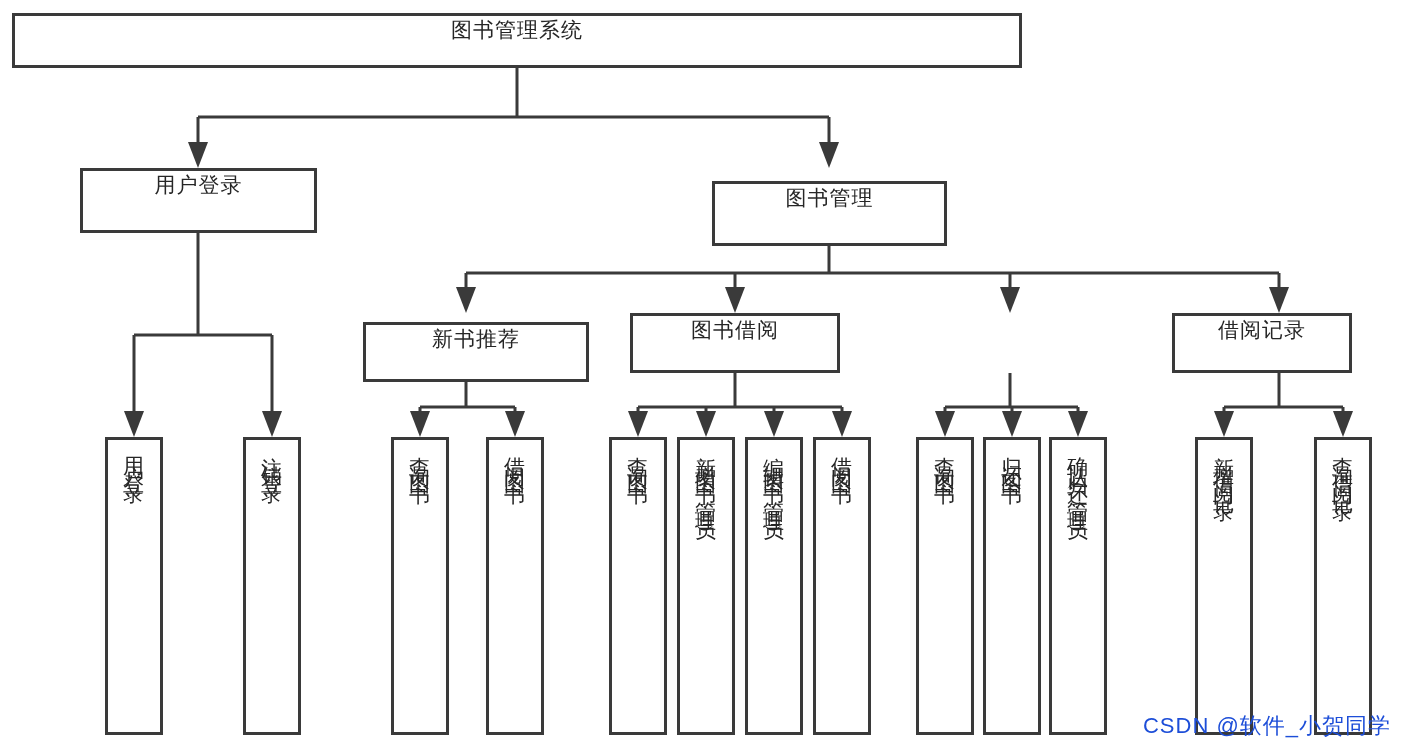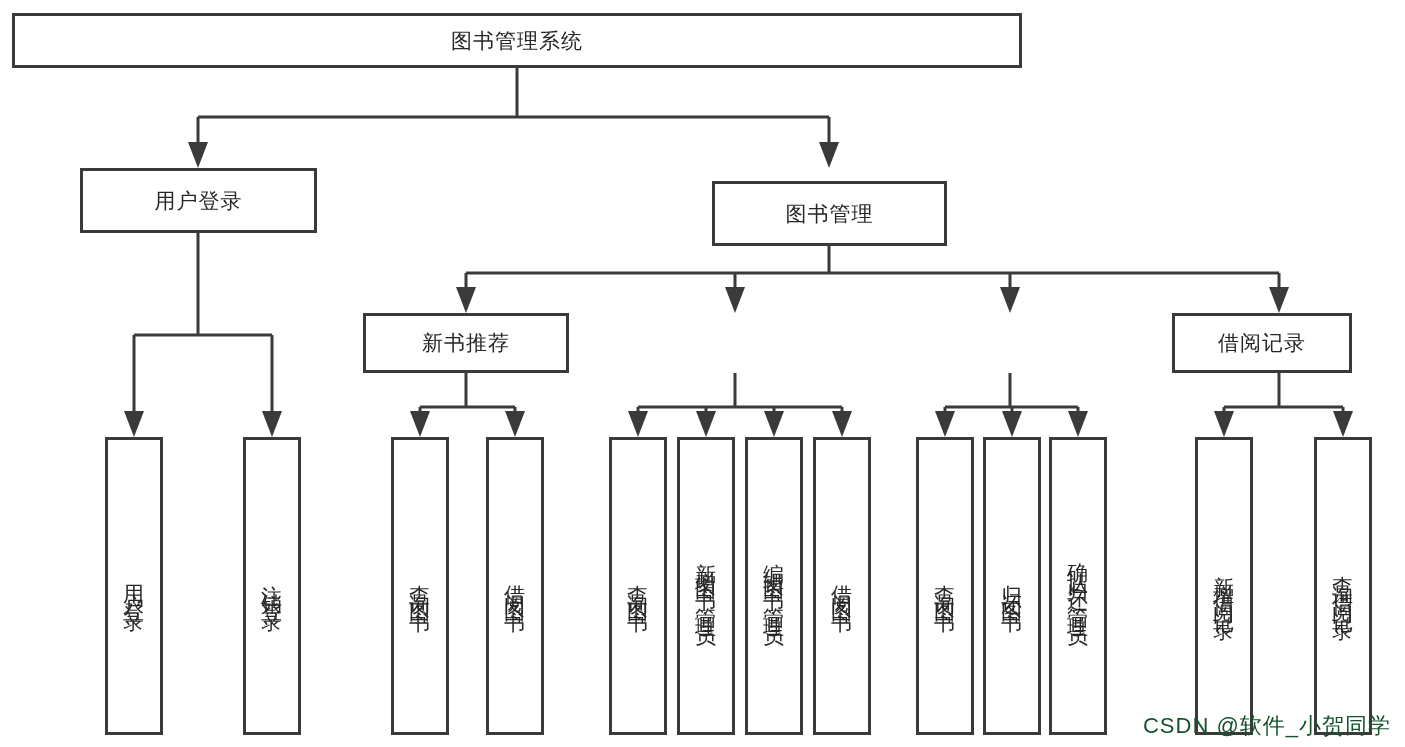--- a/index.html
+++ b/index.html
@@ -15,42 +15,41 @@
     position: absolute;
     left: 0; top: 0;
     z-index: 1;
   }
   .box {
     position: absolute;
     box-sizing: border-box;
     background: #ffffff;
     border: 3px solid #3a3a3a;
     display: flex;
-    align-items: center;
     justify-content: center;
     color: #262626;
     font-size: 21px;
     z-index: 2;
   }
   .box.h span {
     letter-spacing: 1px;
     white-space: nowrap;
   }
   .box.v span {
     writing-mode: vertical-rl;
     text-orientation: mixed;
     letter-spacing: 9px;
     line-height: 1;
   }
   .watermark {
     position: absolute;
     right: 14px;
     bottom: 6px;
     z-index: 3;
-    color: #14532d;
+    color: #1d4ed8;
     font-size: 22px;
     letter-spacing: 1px;
     white-space: nowrap;
   }
 </style>
 </head>
 <body>
 
 <div id="canvas">
 
@@ -90,22 +89,25 @@
     <span>图书管理系统</span>
   </div>
 
   <div class="box h" style="left:80px;top:168px;width:237px;height:65px">
     <span>用户登录</span>
   </div>
   <div class="box h" style="left:712px;top:181px;width:235px;height:65px">
     <span>图书管理</span>
   </div>
 
-  <div class="box h" style="left:363px;top:313px;width:206px;height:60px">
+  <div class="box h" style="left:363px;top:322px;width:226px;height:60px">
     <span>新书推荐</span>
+  </div>
+  <div class="box h" style="left:630px;top:313px;width:210px;height:60px">
+    <span>图书借阅</span>
   </div>
   <div class="box h" style="left:1172px;top:313px;width:180px;height:60px">
     <span>借阅记录</span>
   </div>
 
   <div class="box v" style="left:105px;top:437px;width:58px;height:298px">
     <span>用户登录</span>
   </div>
   <div class="box v" style="left:243px;top:437px;width:58px;height:298px">
     <span>注销登录</span>

